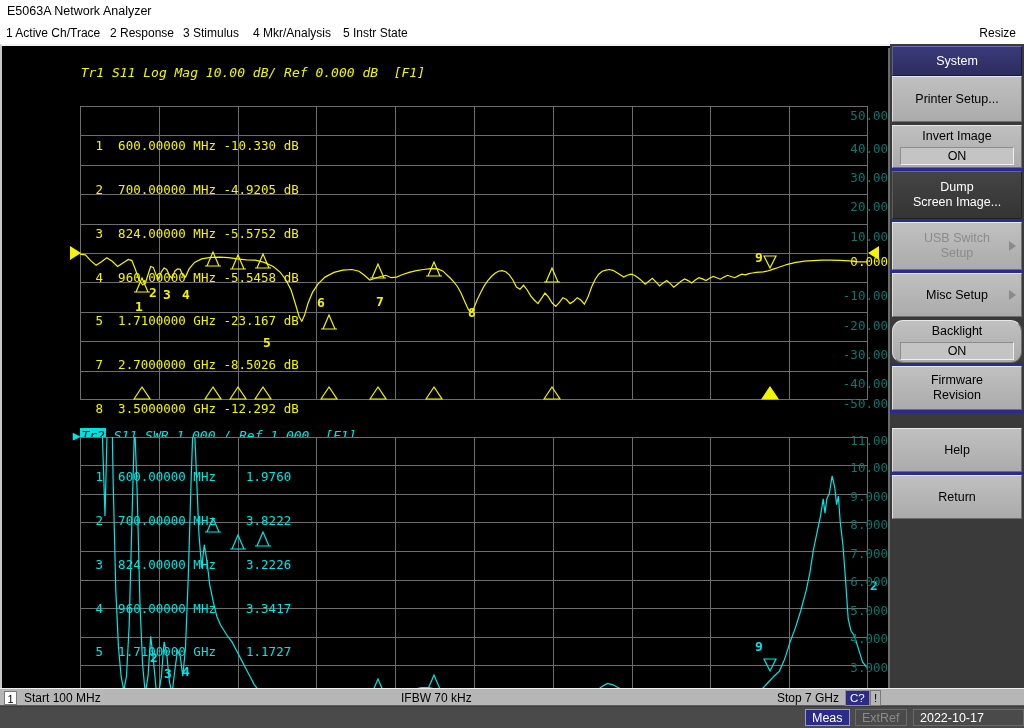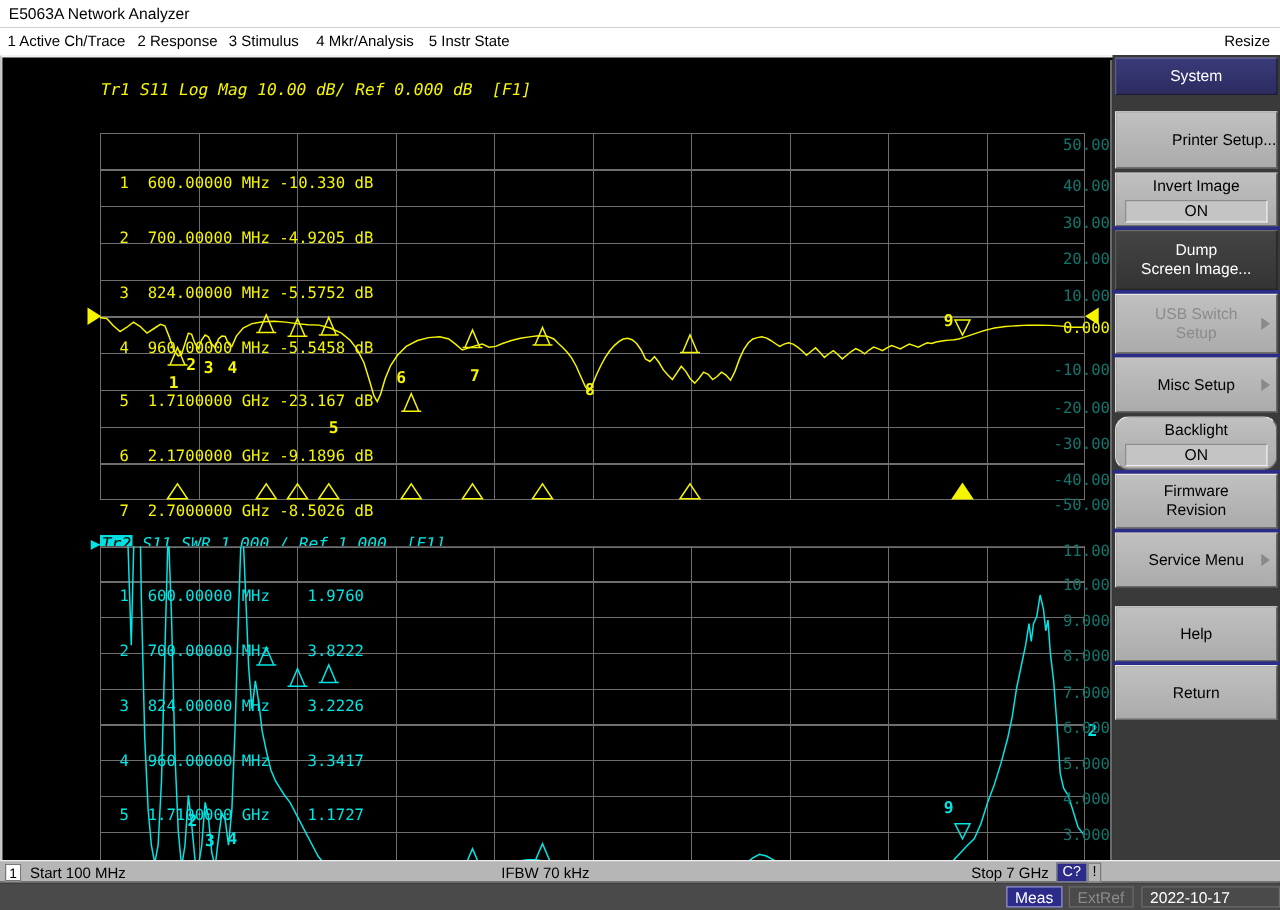--- a/index.html
+++ b/index.html
@@ -273,21 +273,20 @@
         <div class="mklabel y" style="left:464px;top:258px;">8</div>
         <div class="mklabel y" style="left:751px;top:203px;">9</div>
       </div>
 
       <div class="mktable mk1" style="left:84px;top:62px;">
         <div><span> 1  600.00000 MHz -10.330 dB</span></div>
         <div><span> 2  700.00000 MHz -4.9205 dB</span></div>
         <div><span> 3  824.00000 MHz -5.5752 dB</span></div>
         <div><span> 4  960.00000 MHz -5.5458 dB</span></div>
         <div><span> 5  1.7100000 GHz -23.167 dB</span></div>
-        <div><span> 6  2.1700000 GHz -9.1896 dB</span></div>
         <div><span> 7  2.7000000 GHz -8.5026 dB</span></div>
         <div><span> 8  3.5000000 GHz -12.292 dB</span></div>
         <div><span>&gt;9  6.0000000 GHz -6.5364 dB</span></div>
       </div>
 
       <div class="trace-hdr t2hdr" style="top:365px;left:6px;">
         <span class="tr-ptr">▶</span><span class="tr-badge">Tr2</span><span> S11 SWR 1.000 / Ref 1.000  [F1]</span>
       </div>
 
       <div class="plot" style="left:76px;top:389px;width:788px;height:286px;">
@@ -384,21 +383,21 @@
 
     </div>
   </div>
 
   <div class="softkeys">
     <div class="sk title" style="height:30px;margin-top:2px;">
       <span class="lbl">System</span>
     </div>
 
 
-    <div class="sk" style="height:46px;margin-top:13px;align-items:flex-end;">
+    <div class="sk" style="height:46px;margin-top:0;">
       <span class="lbl">Printer Setup...</span>
     </div>
 
     <div class="sk" style="height:43px;margin-top:3px;">
       <span class="lbl">Invert Image</span>
       <span class="val">ON</span>
     </div>
     <div class="sk-sep"></div>
 
     <div class="sk dark" style="height:48px;">
@@ -424,24 +423,20 @@
       <span class="val">ON</span>
     </div>
     <div class="sk-sep"></div>
 
     <div class="sk" style="height:44px;">
       <span class="lbl">Firmware</span>
       <span class="lbl">Revision</span>
     </div>
     <div class="sk-sep"></div>
 
-    <div class="sk" style="height:44px;">
-      <span class="lbl">Service Menu</span>
-      <span class="arrow"></span>
-    </div>
 
     <div class="sk" style="height:44px;margin-top:15px;">
       <span class="lbl">Help</span>
     </div>
     <div class="sk-sep"></div>
 
     <div class="sk" style="height:44px;">
       <span class="lbl">Return</span>
     </div>
   </div>

